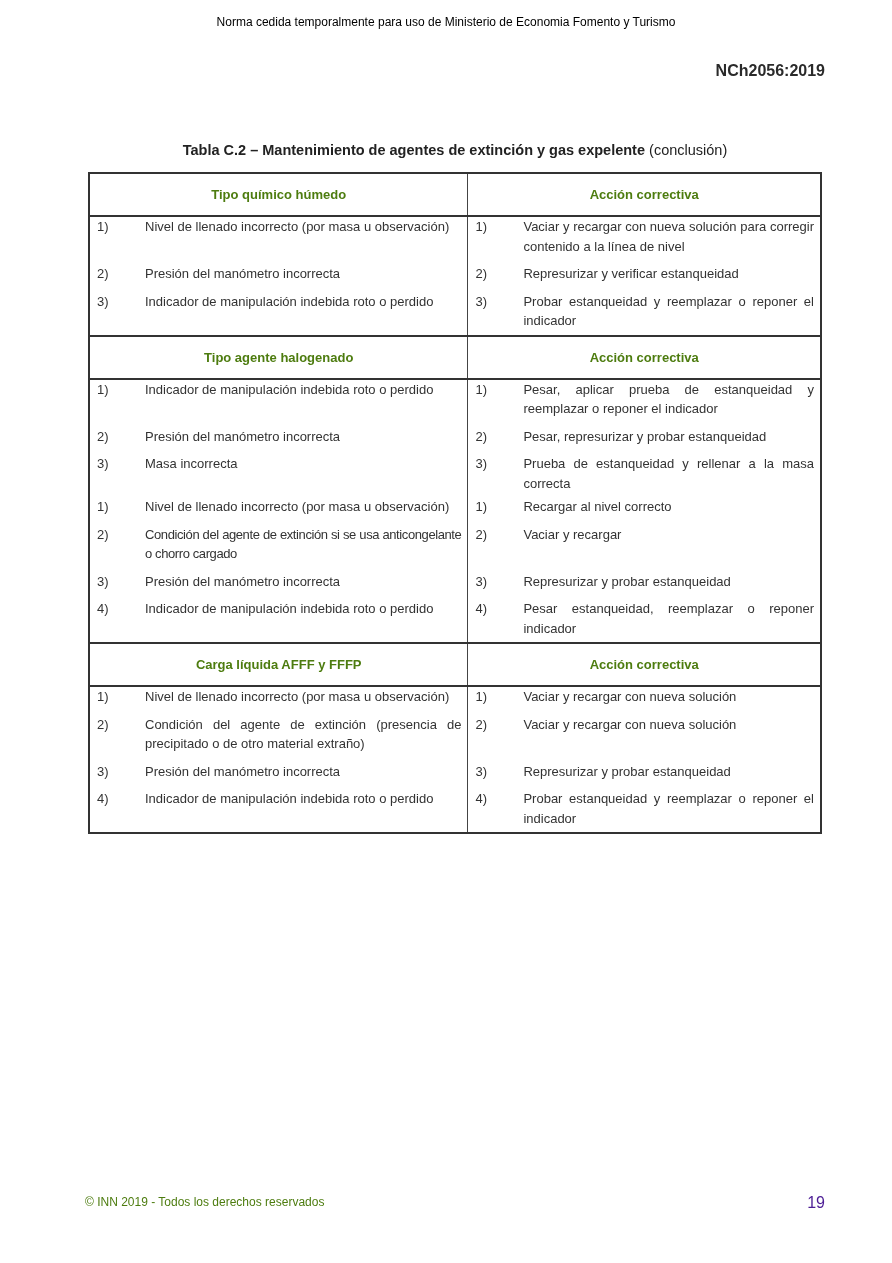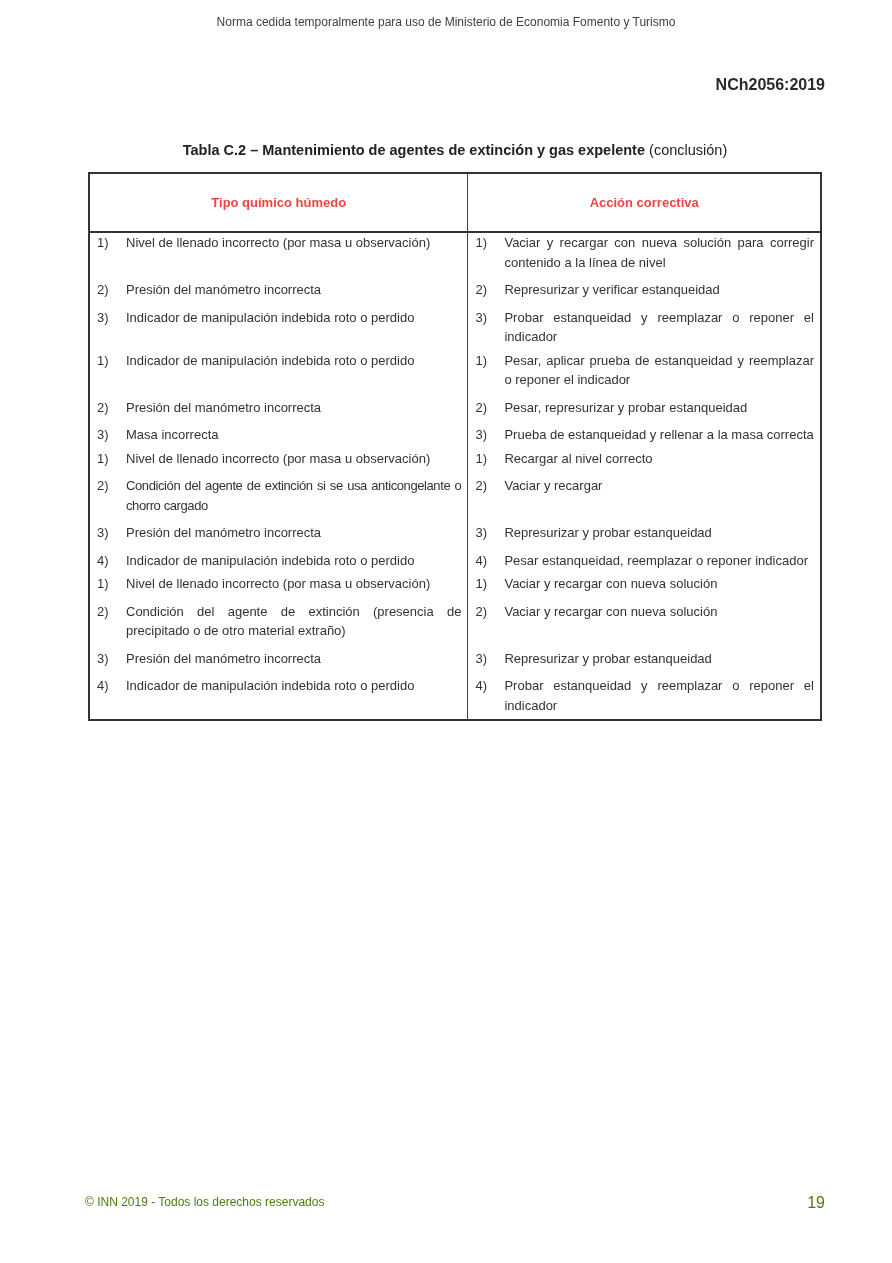--- a/index.html
+++ b/index.html
@@ -3,68 +3,68 @@
 <meta charset="utf-8">
 <style>
   html, body { margin: 0; padding: 0; background: #ffffff; }
   body {
     width: 892px; height: 1263px; position: relative; overflow: hidden;
     font-family: "Liberation Sans", "DejaVu Sans", sans-serif;
     color: #2b2b2b;
   }
   .watermark {
     position: absolute; top: 15px; left: 0; width: 892px;
-    text-align: center; font-size: 12px; color: #404040;
+    text-align: center; font-size: 12px; color: #000000;
   }
   .doc-code {
-    position: absolute; top: 76px; right: 67px;
+    position: absolute; top: 62px; right: 67px;
     font-size: 16px; font-weight: bold; color: #2a2a2a;
   }
   .table-title {
     position: absolute; top: 142px; left: 0; width: 910px;
     text-align: center; font-size: 14.5px; color: #222;
   }
   .table-title b { font-weight: bold; }
   .table-title span.light { font-weight: normal; }
 
   table.maint {
     position: absolute; top: 172px; left: 88px;
     width: 734px; border-collapse: collapse;
     font-size: 13px; color: #333;
     border: 2px solid #333;
   }
   table.maint col.c1 { width: 380px; }
   table.maint col.c2 { width: 354px; }
   table.maint th {
-    font-weight: bold; font-size: 13px; color: #ef4444;
-    height: 25px; padding: 16px; 
+    font-weight: bold; font-size: 13px; color: #4d7c0f;
+    height: 25px; padding: 8px; 
     border-top: 2px solid #333; border-bottom: 2px solid #333;
     border-left: 1px solid #444; border-right: 1px solid #444;
   }
   table.maint td {
     vertical-align: top; padding: 0;
     border-left: 1px solid #444; border-right: 1px solid #444;
   }
   .item {
     display: flex; line-height: 19.5px; text-align: justify;
   }
   .item .num { width: 29px; flex: 0 0 29px; padding-left: 7px; }
-  .item .txt { flex: 1; padding-right: 6px; }
+  .item .txt { flex: 1; padding-right: 6px; margin-left: 19px; }
   td.cell { padding-top: 4px; }
   td.cell .item { margin-bottom: 8px; }
   td.cell .item:last-child { margin-bottom: 4px; }
   .spacer { height: 19.5px; }
 
   .footer-left {
     position: absolute; top: 1195px; left: 85px;
     font-size: 12px; color: #4d7c0f;
   }
   .footer-right {
     position: absolute; top: 1194px; right: 67px;
-    font-size: 16px; color: #4d7c0f;
+    font-size: 16px; color: #4c1d95;
   }
 </style>
 </head>
 <body>
 
 <div class="watermark">Norma cedida temporalmente para uso de Ministerio de Economia Fomento y Turismo</div>
 <div class="doc-code">NCh2056:2019</div>
 
 <div class="table-title">
   <b>Tabla C.2 – Mantenimiento de agentes de extinción y gas expelente</b>
@@ -108,20 +108,24 @@
             <span class="txt">Represurizar y verificar estanqueidad</span>
           </div>
       <div class="item">
             <span class="num">3)</span>
             <span class="txt">Probar estanqueidad y reemplazar o reponer el indicador</span>
           </div>
     </td>
   </tr>
 
   <tr>
+    <th>Tipo agente halogenado</th>
+    <th>Acción correctiva</th>
+  </tr>
+  <tr>
     <td class="cell">
       <div class="item">
             <span class="num">1)</span>
             <span class="txt">Indicador de manipulación indebida roto o perdido</span>
           </div>
       <div class="spacer"></div>
       <div class="item">
             <span class="num">2)</span>
             <span class="txt">Presión del manómetro incorrecta</span>
           </div>
@@ -179,20 +183,24 @@
             <span class="num">3)</span>
             <span class="txt">Represurizar y probar estanqueidad</span>
           </div>
       <div class="item">
             <span class="num">4)</span>
             <span class="txt">Pesar estanqueidad, reemplazar o reponer indicador</span>
           </div>
     </td>
   </tr>
 
+  <tr>
+    <th>Carga líquida AFFF y FFFP</th>
+    <th>Acción correctiva</th>
+  </tr>
   <tr>
     <td class="cell">
       <div class="item">
             <span class="num">1)</span>
             <span class="txt">Nivel de llenado incorrecto (por masa u observación)</span>
           </div>
       <div class="item">
             <span class="num">2)</span>
             <span class="txt">Condición del agente de extinción (presencia de precipitado o de otro material extraño)</span>
           </div>

